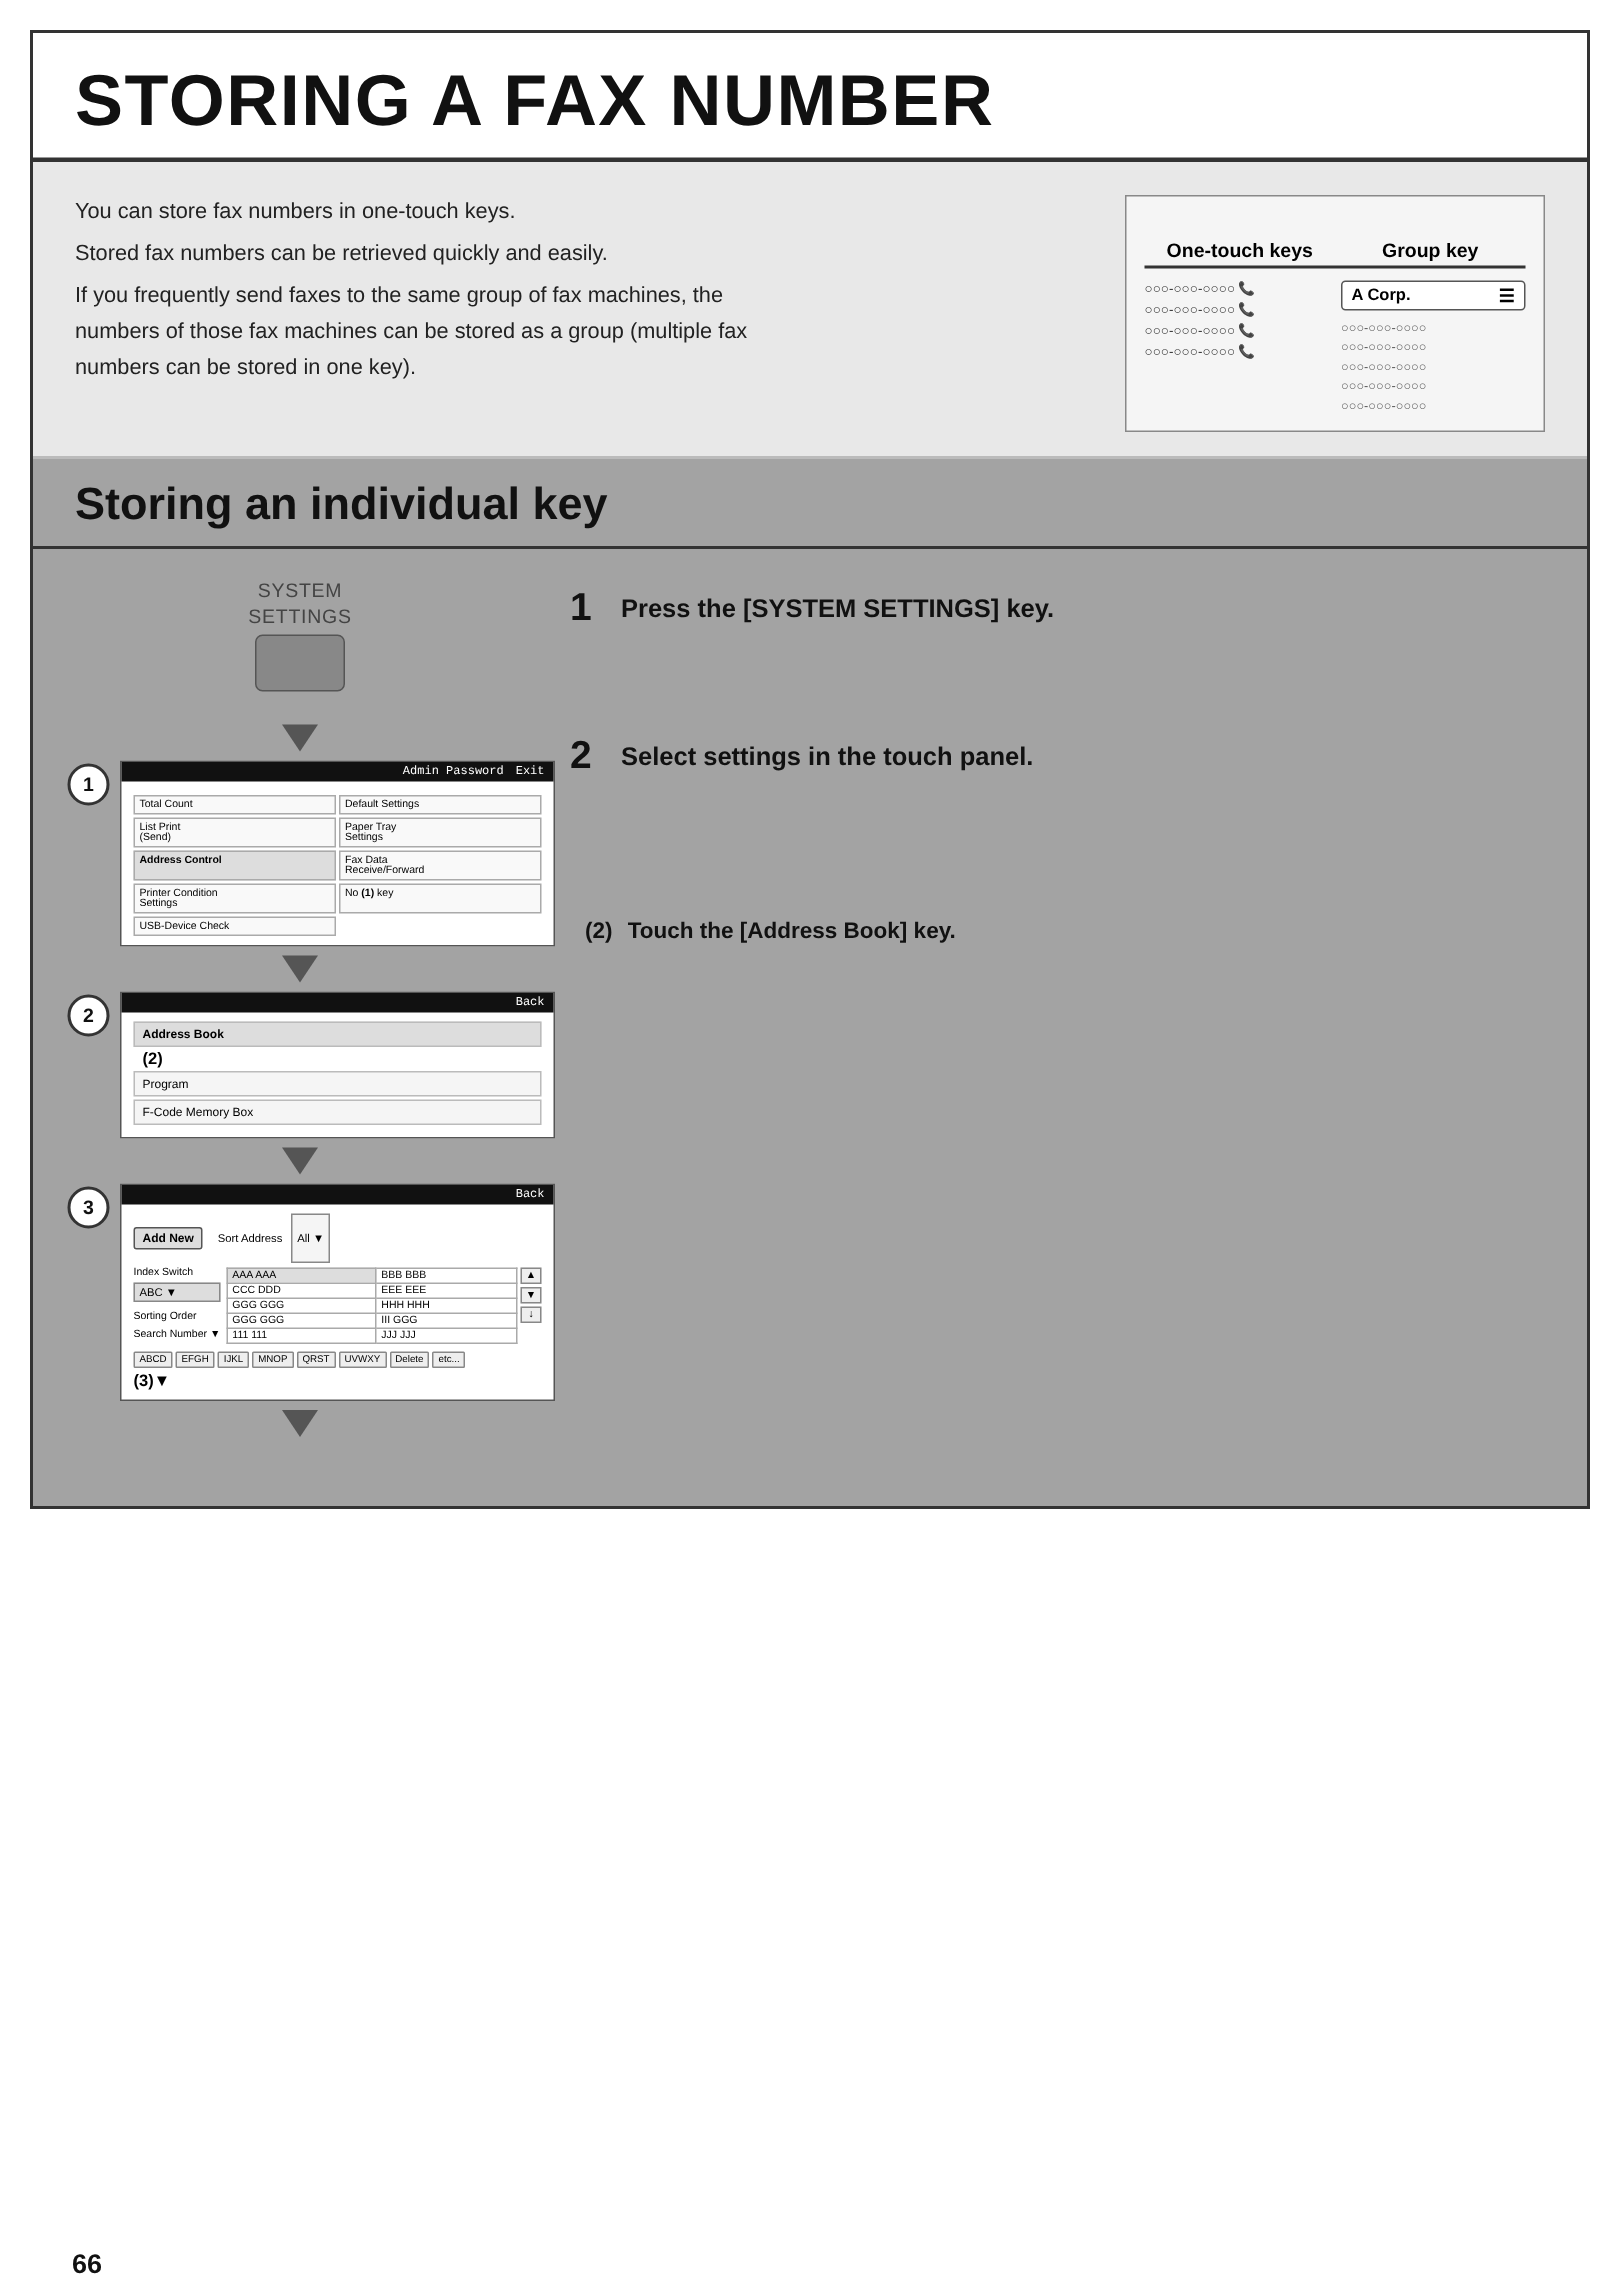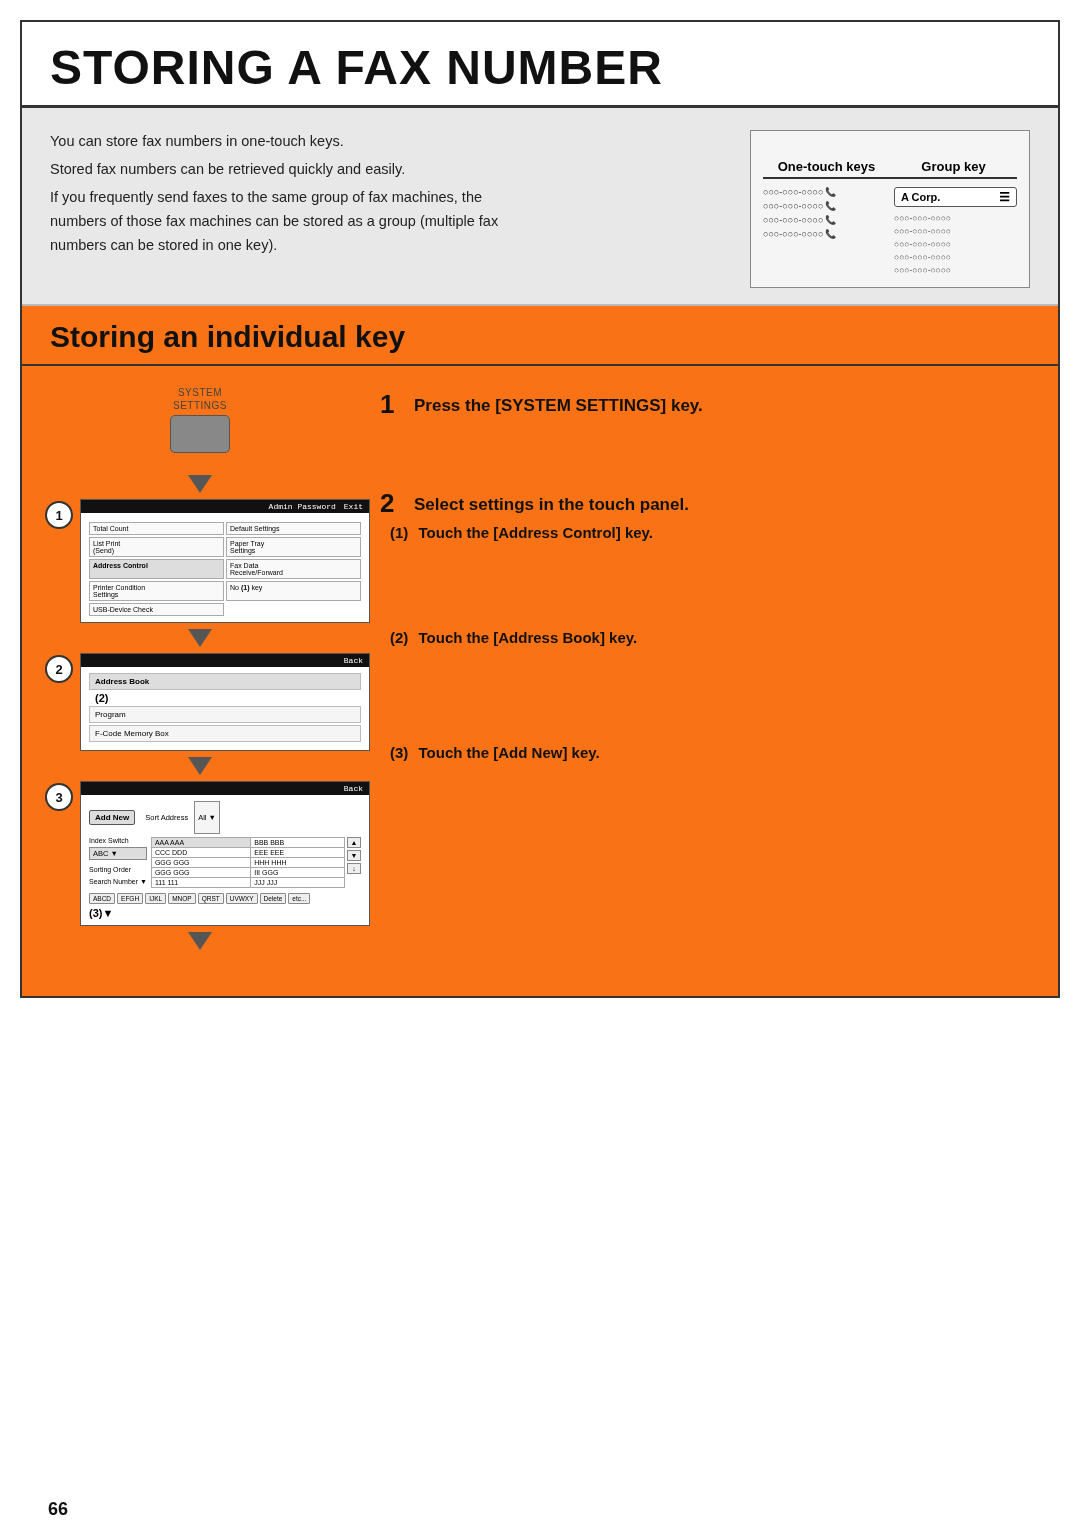--- a/index.html
+++ b/index.html
@@ -7,21 +7,21 @@
       width: 1080px;
       height: 1528px;
       background: #fff;
       font-family: Arial, Helvetica, sans-serif;
       overflow: hidden;
     }
     .outer-border {
       width: 1040px;
       margin: 20px auto;
       border: 2px solid #333;
-      background: #f97316;
+      background: #a3a3a3;
     }
     .title-bar {
       background: #fff;
       padding: 18px 28px 10px 28px;
       border-bottom: 3px solid #333;
     }
     .title-text {
       font-size: 48px;
       font-weight: 900;
       letter-spacing: 1px;
@@ -161,21 +161,21 @@
 
     
     .sys-settings-container {
       display: flex;
       flex-direction: column;
       align-items: center;
       margin-bottom: 16px;
       width: 100%;
     }
     .sys-label {
-      font-size: 10px;
+      font-size: 13px;
       color: #444;
       text-align: center;
       letter-spacing: 0.5px;
       line-height: 1.3;
     }
     .sys-button {
       width: 60px;
       height: 38px;
       background: #888;
       border-radius: 5px;
@@ -581,39 +581,29 @@
               <span class="step-num">1</span>
               <span class="step-desc">Press the [SYSTEM SETTINGS] key.</span>
             </div>
           </div>
 
           <div class="step-entry" style="margin-bottom: 20px;">
             <div class="step-number-text">
               <span class="step-num">2</span>
               <span class="step-desc">Select settings in the touch panel.</span>
             </div>
-            <div class="sub-step">
-              <span>(1)</span>
-              <span style="margin-left:6px;">Touch the [Address Control] key.</span>
-            </div>
           </div>
 
           <div style="margin-bottom: 80px; margin-top: 60px;">
             <div class="sub-step">
               <span>(2)</span>
               <span style="margin-left:6px;">Touch the [Address Book] key.</span>
             </div>
           </div>
 
-          <div style="margin-top: 10px;">
-            <div class="sub-step">
-              <span>(3)</span>
-              <span style="margin-left:6px;">Touch the [Add New] key.</span>
-            </div>
-          </div>
 
         </div>
       </div>
     </div>
 
   </div>
 
   <div class="page-number">66</div>
 </div>
 

